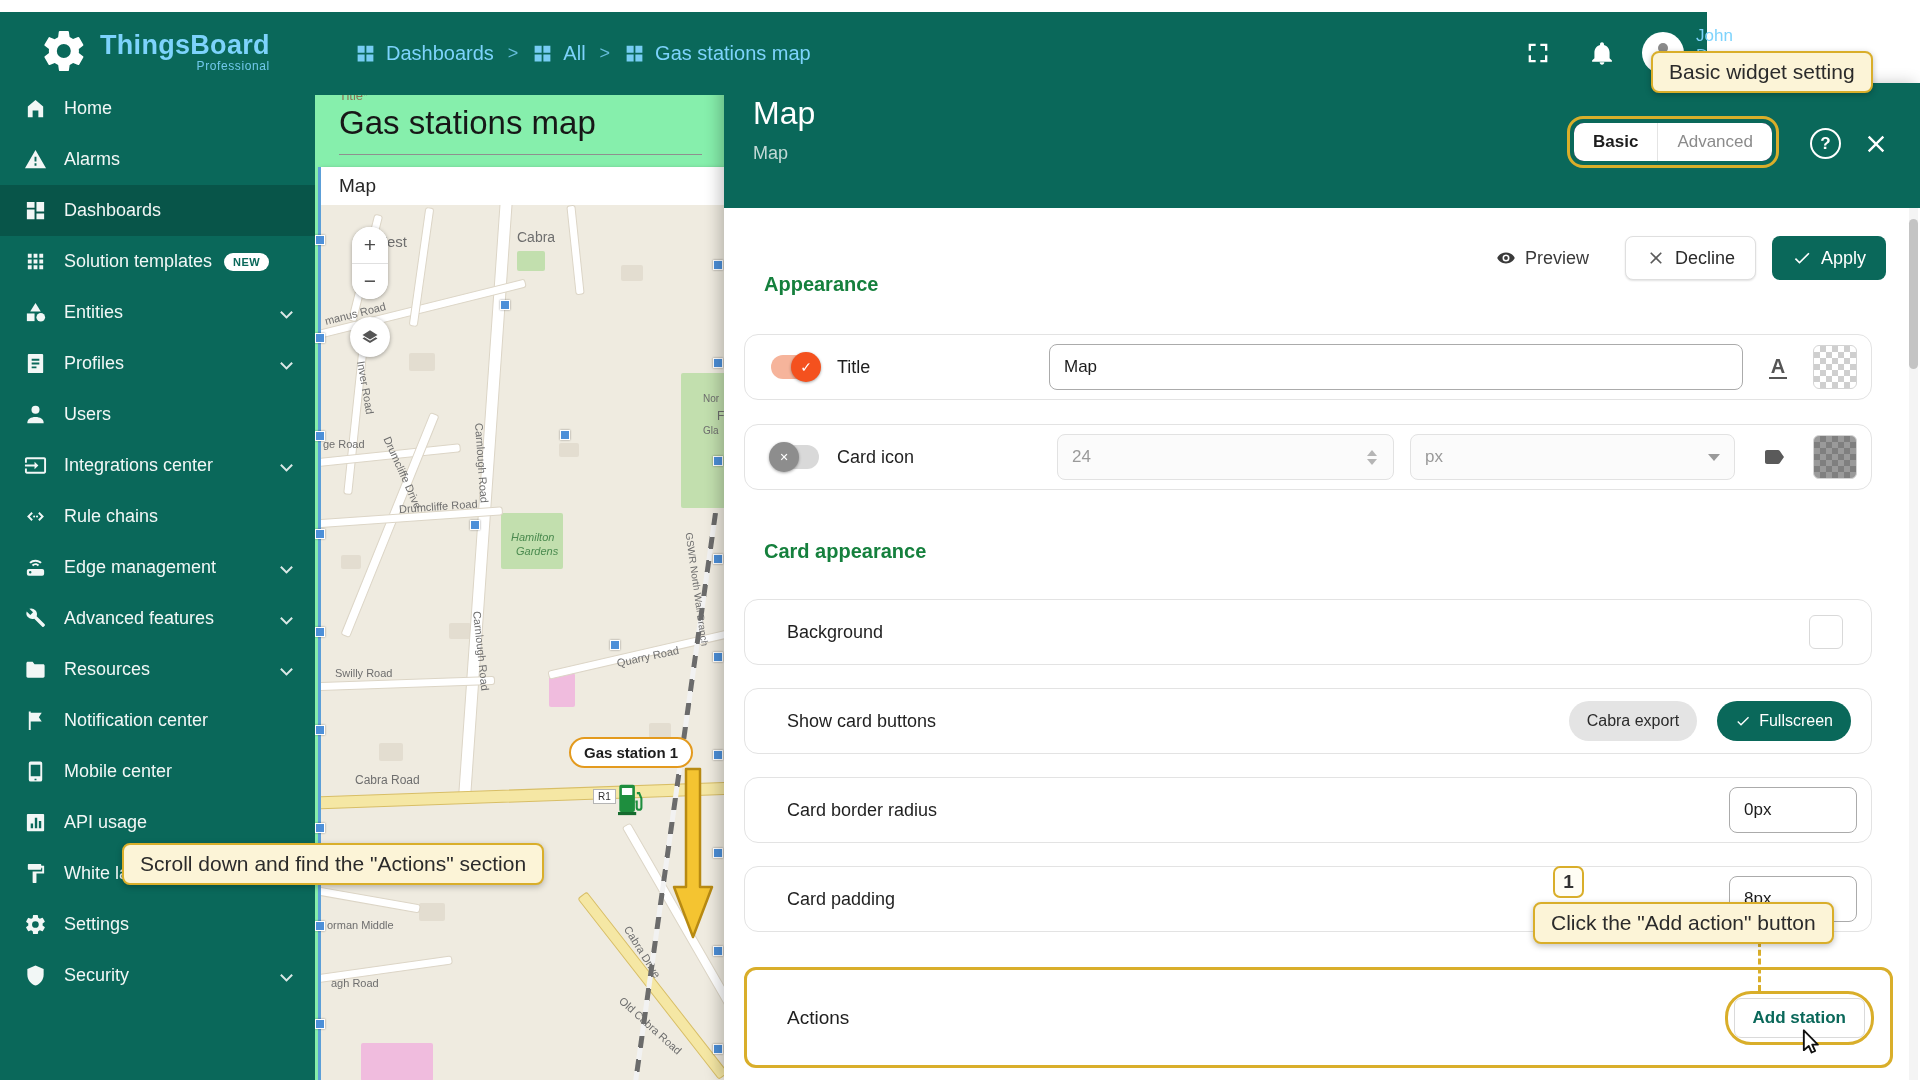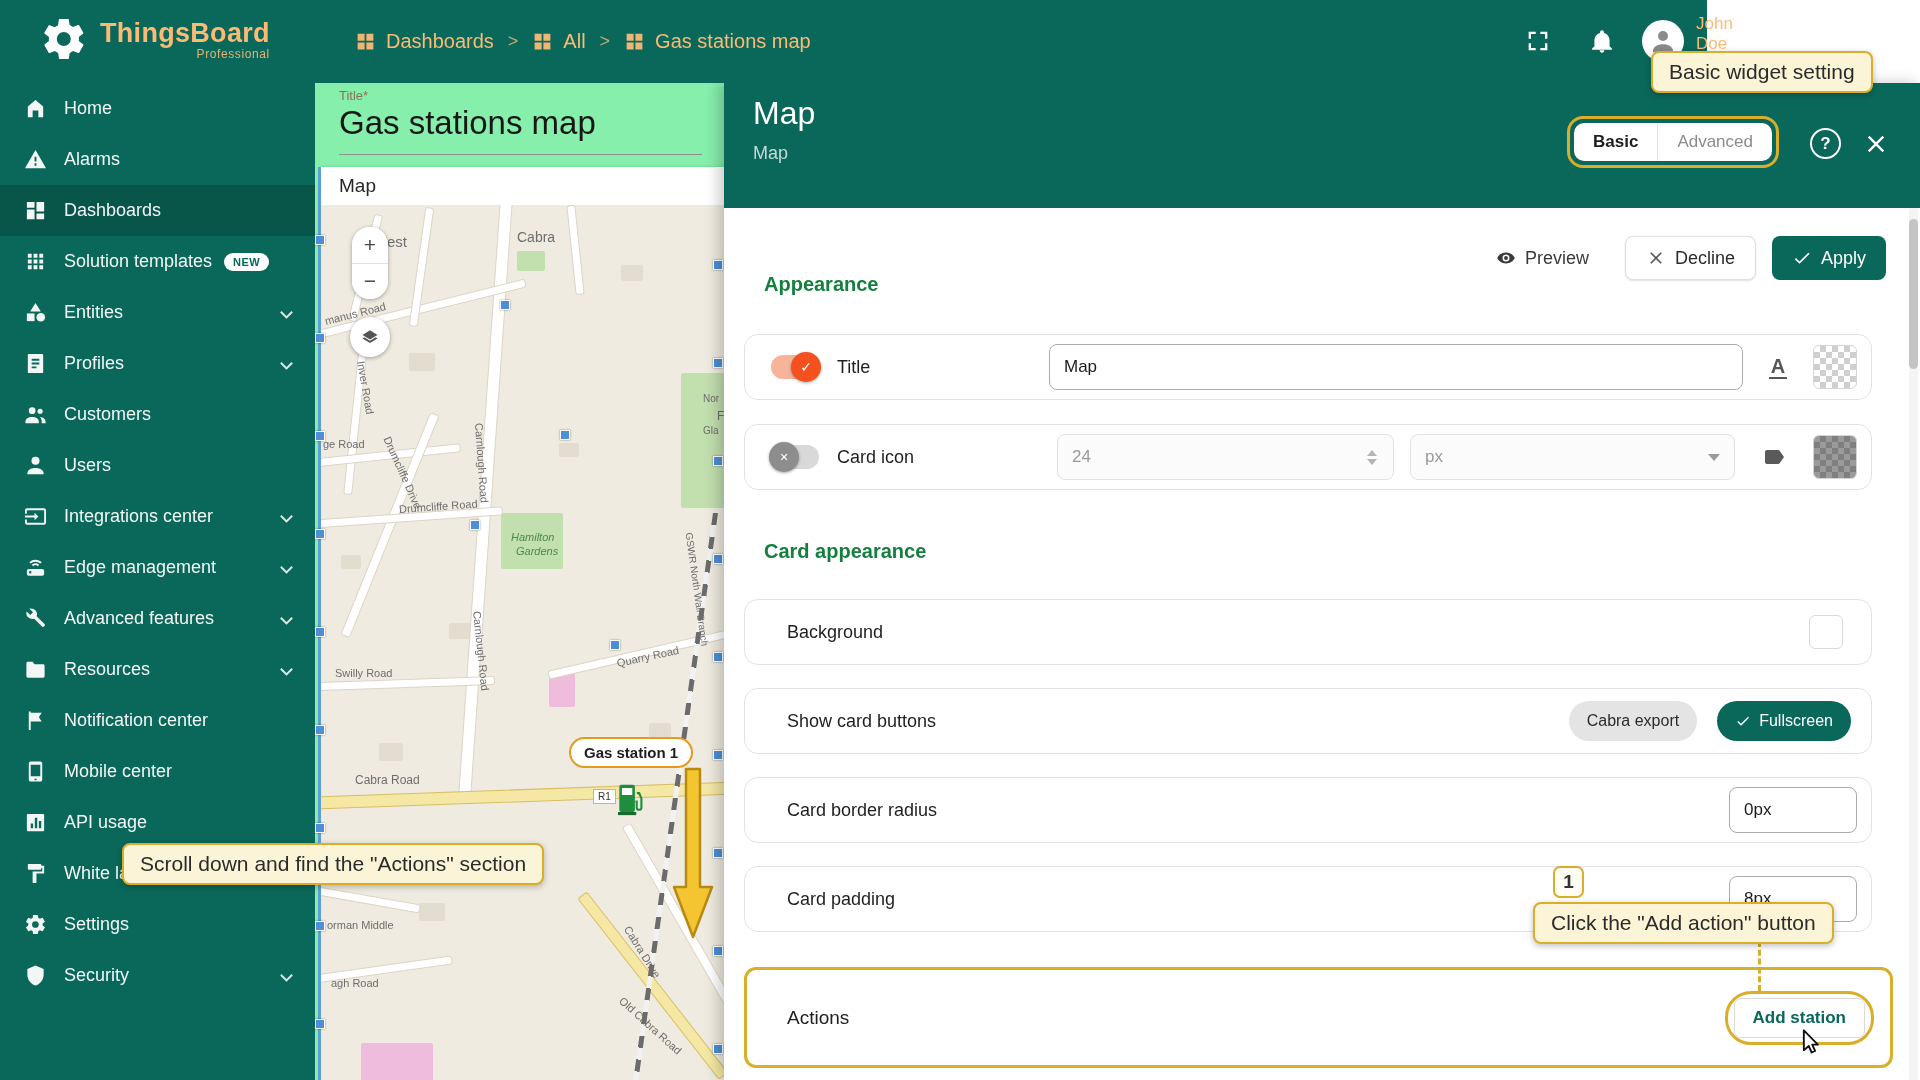--- a/index.html
+++ b/index.html
@@ -9,21 +9,21 @@
     --note-bg:#FCF4D7;
     --ink:#1f1f1f;
   }
   *{box-sizing:border-box}
   html,body{margin:0;padding:0}
   body{width:1920px;height:1080px;overflow:hidden;position:relative;
        font-family:"Liberation Sans",sans-serif;background:#fff;color:var(--ink)}
   svg{display:block}
 
   
-  .topbar{position:absolute;left:0;top:0;width:1707px;height:83px;background:var(--green);z-index:30;color:#fdba74}
+  .topbar{position:absolute;left:0;top:12px;width:1707px;height:83px;background:var(--green);z-index:30;color:#7dd3fc}
   .logo{position:absolute;left:40px;top:15px;display:flex;gap:12px;align-items:center;cursor:pointer}
   .logo-icon{width:48px;height:48px;color:#fff}
   .brand{font-size:27px;font-weight:700;letter-spacing:.3px;line-height:30px}
   .brand-sub{font-size:12px;text-align:right;opacity:.9;letter-spacing:.6px;line-height:13px}
   .breadcrumb{position:absolute;left:355px;top:0;height:83px;display:flex;align-items:center;gap:14px;font-size:20px}
   .crumb{display:flex;align-items:center;gap:10px;cursor:pointer}
   .crumb .ic{width:21px;height:21px;opacity:.95}
   .sep{opacity:.8;font-size:18px}
   .top-ic{position:absolute;width:28px;height:28px;color:#fff;cursor:pointer;background:none;border:none;padding:0}
   .avatar{position:absolute;left:1642px;top:20px;width:42px;height:42px;border-radius:50%;background:#fff;
@@ -280,45 +280,44 @@
           <svg viewBox="0 0 24 24" fill="currentColor">
             <path fill-rule="evenodd" d="M5 2h14a1 1 0 0 1 1 1v18a1 1 0 0 1-1 1H5a1 1 0 0 1-1-1V3a1 1 0 0 1 1-1zm3 5v2h8V7zm0 4v2h8v-2zm0 4v2h5v-2z"></path>
           </svg>
         </span>
         <span class="nav-label">Profiles</span>
         <span class="chev"></span>
       </div>
       <div class="nav-item">
         <span class="nav-icon">
           <svg viewBox="0 0 24 24" fill="currentColor">
-            <circle cx="8.5" cy="8" r="3.5"></circle>
-            <path d="M1.5 19.5c0-3.2 2.9-5 7-5s7 1.8 7 5V21h-14z"></path>
-            <circle cx="16.8" cy="8.6" r="2.7"></circle>
-            <path d="M16.6 14.6c3.2.3 5.9 1.9 5.9 4.9V21h-4v-1.5c0-2-.7-3.6-1.9-4.9z"></path>
-          </svg>
-        </span>
-        <span class="nav-label">Customers</span>
-      </div>
-      <div class="nav-item">
-        <span class="nav-icon">
-          <svg viewBox="0 0 24 24" fill="currentColor">
             <circle cx="12" cy="7" r="4.2"></circle>
             <path d="M3.5 20.5c0-3.8 3.7-6 8.5-6s8.5 2.2 8.5 6V21h-17z"></path>
           </svg>
         </span>
         <span class="nav-label">Users</span>
       </div>
       <div class="nav-item">
         <span class="nav-icon">
           <svg viewBox="0 0 24 24" fill="currentColor">
             <path d="M21 3.5H3c-1.1 0-2 .9-2 2V9h2V5.5h18v13H3V15H1v3.5c0 1.1.9 2 2 2h18c1.1 0 2-.9 2-2v-13c0-1.1-.9-2-2-2zM11 8l4 4-4 4v-3H1v-2h10z"></path>
           </svg>
         </span>
         <span class="nav-label">Integrations center</span>
         <span class="chev"></span>
+      </div>
+      <div class="nav-item">
+        <span class="nav-icon">
+          <svg viewBox="0 0 24 24" fill="currentColor">
+            <path d="M7.8 7.4 3.2 12l4.6 4.6 1.4-1.4L6 12l3.2-3.2zM16.2 7.4l-1.4 1.4L18 12l-3.2 3.2 1.4 1.4L20.8 12z"></path>
+            <circle cx="10.6" cy="12" r="1.1"></circle>
+            <circle cx="13.6" cy="12" r="1.1"></circle>
+          </svg>
+        </span>
+        <span class="nav-label">Rule chains</span>
       </div>
       <div class="nav-item">
         <span class="nav-icon">
           <svg viewBox="0 0 24 24" fill="currentColor">
             <path fill-rule="evenodd" d="M5 13.5h14a2 2 0 0 1 2 2v3a2 2 0 0 1-2 2H5a2 2 0 0 1-2-2v-3a2 2 0 0 1 2-2zm1.5 2.2a1.3 1.3 0 1 0 0 2.6 1.3 1.3 0 0 0 0-2.6z"></path>
             <path d="M12 3.8c2.5 0 4.8 1 6.5 2.6l-1.5 1.5A7.2 7.2 0 0 0 12 5.9c-1.9 0-3.7.8-5 2L5.5 6.4A9.2 9.2 0 0 1 12 3.8zM12 7.5c1.5 0 2.9.6 3.9 1.6l-1.5 1.5a3.5 3.5 0 0 0-4.8 0L8.1 9.1A5.5 5.5 0 0 1 12 7.5z"></path>
           </svg>
         </span>
         <span class="nav-label">Edge management</span>
         <span class="chev"></span>

